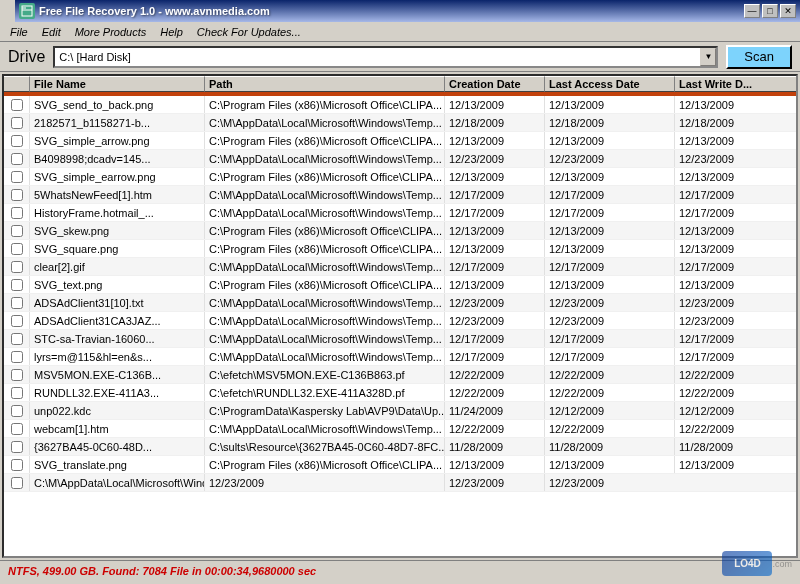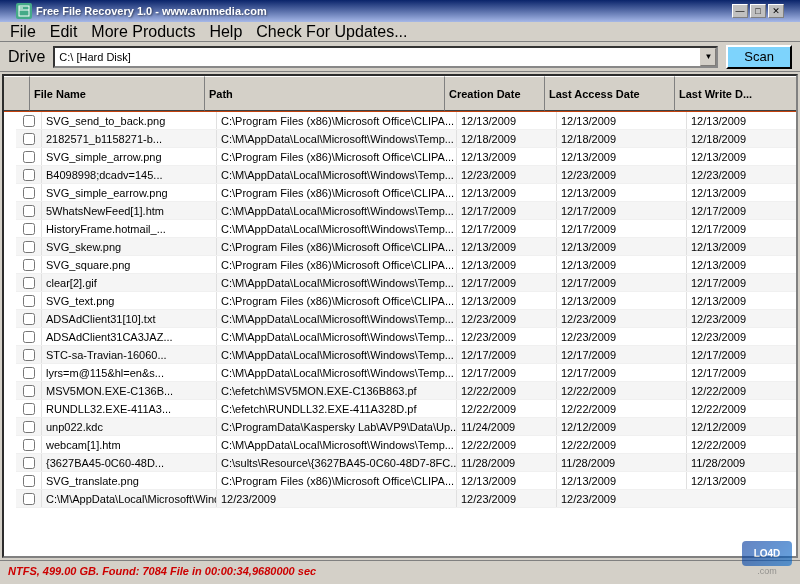--- a/index.html
+++ b/index.html
@@ -12,22 +12,23 @@
       overflow: hidden;
     }
 
     
     .title-bar {
       background: linear-gradient(to bottom, #0a246a 0%, #a6b8e8 100%);
       height: 22px;
       display: flex;
       align-items: center;
       justify-content: space-between;
-      padding: 0 16px;
+      padding: 0 4px;
       color: white;
+      margin-left: 15px;
     }
     .title-bar-left {
       display: flex;
       align-items: center;
       gap: 4px;
     }
     .title-bar-icon {
       width: 16px;
       height: 16px;
       background: #4a8;
@@ -70,22 +71,23 @@
       height: 20px;
       display: flex;
       align-items: center;
       border-bottom: 1px solid #808080;
       padding: 0 4px;
       gap: 2px;
     }
     .menu-item {
       padding: 2px 6px;
       cursor: pointer;
-      font-size: 16px;
+      font-size: 11px;
       color: #000;
+      font-style: italic;
     }
 
     
     .toolbar {
       background: #d4d0c8;
       height: 30px;
       display: flex;
       align-items: center;
       padding: 2px 8px;
       gap: 8px;
@@ -150,22 +152,22 @@
       overflow: hidden;
       display: flex;
       flex-direction: column;
     }
 
     
     .table-header {
       display: grid;
       grid-template-columns: 26px 175px 240px 100px 130px 1fr;
       background: #c4b5fd;
-      border-bottom: 1px solid #c2410c;
-      height: 36px;
+      border-bottom: 4px solid #c2410c;
+      height: 20px;
       flex-shrink: 0;
     }
     .table-header-cell {
       padding: 2px 4px;
       font-size: 11px;
       font-weight: bold;
       border-right: 1px solid #808080;
       border-bottom: 1px solid #404040;
       background: #d4d0c8;
       border-top: 1px solid #ffffff;
@@ -176,21 +178,20 @@
     }
     .table-header-cell:last-child {
       border-right: none;
     }
 
     
     .table-body {
       flex: 1;
       overflow-y: auto;
       overflow-x: hidden;
-      padding-left: 12px;
     }
     .table-row {
       display: grid;
       grid-template-columns: 26px 175px 240px 100px 130px 1fr;
       height: 18px;
       border-bottom: 1px solid #f0f0f0;
     }
     .table-row.even {
       background: #ffffff;
     }
@@ -239,21 +240,21 @@
       font-weight: bold;
     }
 
     
     .watermark {
       position: absolute;
       bottom: 8px;
       right: 8px;
       opacity: 0.6;
       display: flex;
-      flex-direction: column;
+      flex-direction: row;
       align-items: center;
     }
     .watermark-logo {
       width: 50px;
       height: 25px;
       background: linear-gradient(135deg, #003399, #0066cc);
       border-radius: 4px;
       display: flex;
       align-items: center;
       justify-content: center;

